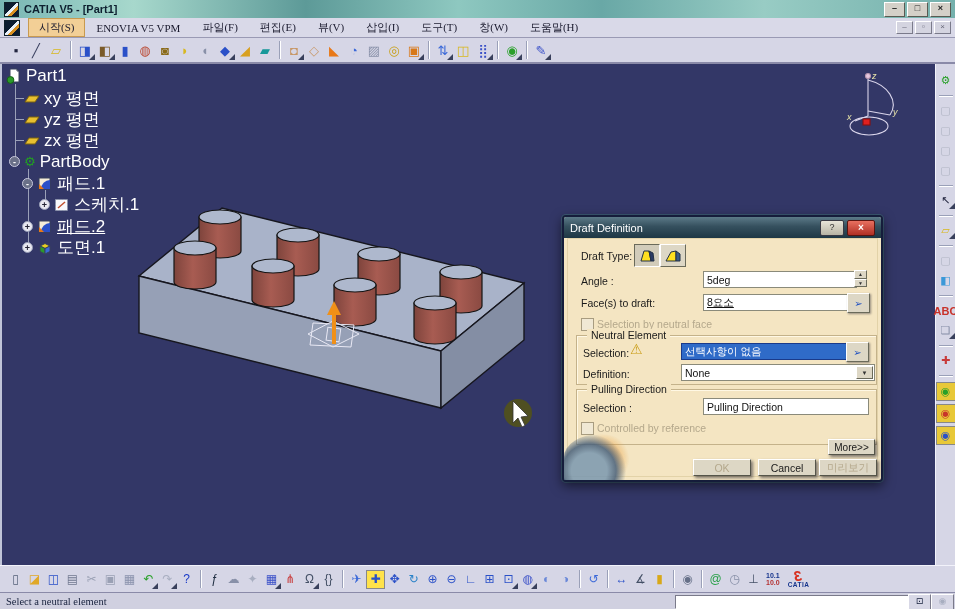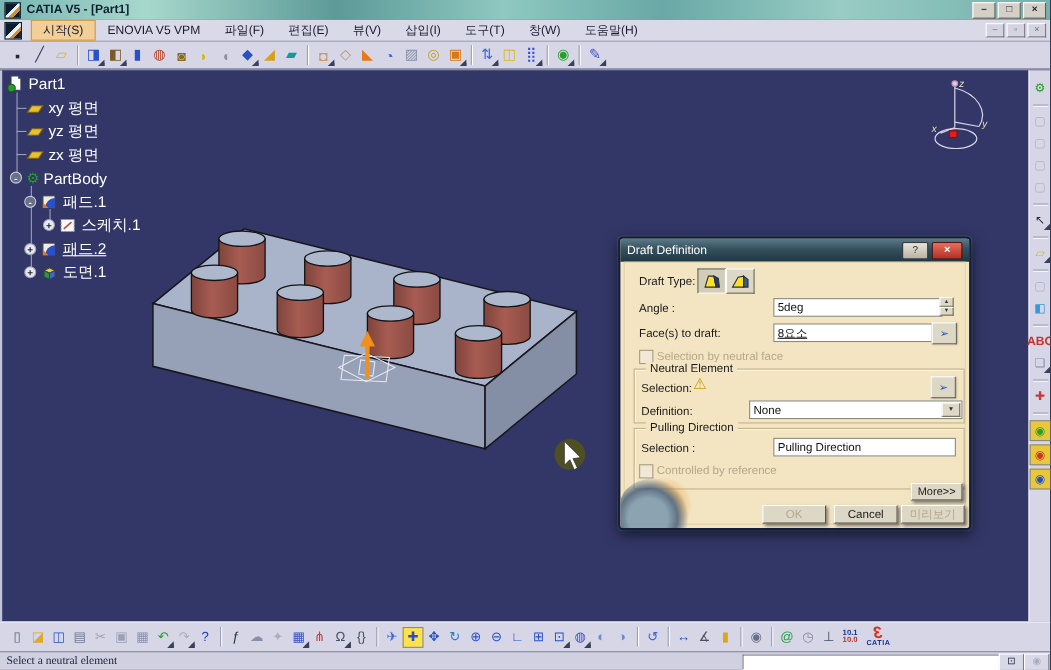--- a/index.html
+++ b/index.html
@@ -15,21 +15,21 @@
   .wtitle{font-size:11px;color:#0e2030;font-weight:bold;}
   .winbtns{margin-left:auto;display:flex;gap:2px;}
   .wb{width:19px;height:13px;background:#d4d0c8;border:1px solid;border-color:#fff #5a5a52 #5a5a52 #fff;
     font-size:9px;line-height:11px;text-align:center;color:#222;font-weight:bold;}
   
   .menubar{position:absolute;left:0;top:18px;width:955px;height:20px;background:#d9d9e8;
     border-bottom:1px solid #9a9ab4;display:flex;align-items:center;font-size:11px;color:#1a1a2e;
     padding:0 4px;box-sizing:border-box;}
   .appicon2{width:14px;height:14px;margin-right:8px;border:1px solid #10202a;
     background:linear-gradient(135deg,#0c1c30 0 45%,#e8f0f8 45% 60%,#d89020 60% 75%,#0c1c30 75%);}
-  .mitem{padding:2px 11px;white-space:nowrap;}
+  .mitem{padding:2px 11px;white-space:nowrap;font-family:Liberation Serif, serif;}
   .mitem.hl{background:#f2cf96;border:1px solid #c89a50;padding:1px 10px;}
   .mdibtns{margin-left:auto;display:flex;gap:2px;}
   .mdib{width:15px;height:11px;background:#d4d4e0;border:1px solid;border-color:#fff #7a7a8a #7a7a8a #fff;
     font-size:8px;line-height:9px;text-align:center;color:#667;}
   
   .toolbar-top{position:absolute;left:0;top:38px;width:955px;height:26px;background:#d6d6e6;
     border-bottom:2px solid #8a8aa8;display:flex;align-items:center;padding:0 6px;box-sizing:border-box;}
   .bottom-toolbar{position:absolute;left:0;top:565px;width:955px;height:27px;background:#d6d6e6;
     border-top:1px solid #f2f2fa;display:flex;align-items:center;padding:0 6px;box-sizing:border-box;}
   .tbi{width:20px;height:20px;display:inline-flex;align-items:center;justify-content:center;
@@ -50,21 +50,21 @@
   .viewport{position:absolute;left:0;top:0;width:935px;height:501px;background:#333767;overflow:hidden;
     border-left:2px solid #c0c4d8;box-sizing:border-box;}
   .right-toolbar{position:absolute;left:935px;top:0;width:20px;height:501px;background:#d6d6e6;
     border-left:1px solid #f2f2fa;display:flex;flex-direction:column;align-items:center;
     padding-top:8px;box-sizing:border-box;gap:3px;}
   .right-toolbar .tbi{width:18px;height:17px;font-size:11px;}
   .right-toolbar .tsep{width:14px;height:1px;margin:3px 0;box-shadow:0 1px 0 #fff;}
   
   .tree{position:absolute;left:0;top:0;width:260px;height:260px;z-index:2;}
   .trow{position:absolute;display:flex;align-items:center;gap:4px;height:17px;}
-  .tlabel{font-size:14px;color:#fff;white-space:nowrap;}
+  .tlabel{font-size:17px;color:#fff;white-space:nowrap;}
   .tlabel.u{text-decoration:underline;}
   .exp{width:11px;height:11px;border-radius:50%;border:1px solid #9aa0b8;background:#e8e8f0;
     color:#223;font-size:9px;line-height:10px;text-align:center;font-weight:bold;box-sizing:border-box;flex:0 0 auto;}
   .exp.expm{background:#6a7088;color:#fff;border-color:#c8c8dc;}
   .gear{font-size:13px;color:#22a022;line-height:14px;}
   .vline,.hline{position:absolute;background:#9aa0b8;}
   .vline{width:1px;} .hline{height:1px;}
   .ticon{flex:0 0 auto;}
   
   .dialog{position:absolute;left:560px;top:151px;width:317px;height:263px;z-index:5;
@@ -364,20 +364,21 @@
               <span class="u">8요소</span>
             </span>
           <span class="pick" style="left:279px;top:54px">➢</span>
           <span class="cbx" style="left:13px;top:79px"></span>
           <span class="dlabel dis" style="left:29px;top:79px">Selection by neutral face</span>
           <div class="fset" style="left:8px;top:96px;width:299px;height:48px">
             <span class="flegend">Neutral Element</span>
           </div>
           <span class="dlabel" style="left:15px;top:108px">Selection:</span>
           <span style="position:absolute;left:62px;top:102px;font-size:14px;color:#c89a10">⚠</span>
+          <span class="dfld sel" style="left:113px;top:104px;width:160px">선택사항이 없음</span>
           <span class="pick" style="left:278px;top:103px">➢</span>
           <span class="dlabel" style="left:15px;top:129px">Definition:</span>
           <span class="dfld" style="left:113px;top:125px;width:186px">
               <span>None</span>
               <span class="darr">▼</span>
             </span>
           <div class="fset" style="left:8px;top:150px;width:299px;height:54px">
             <span class="flegend">Pulling Direction</span>
           </div>
           <span class="dlabel" style="left:15px;top:163px">Selection :</span>

